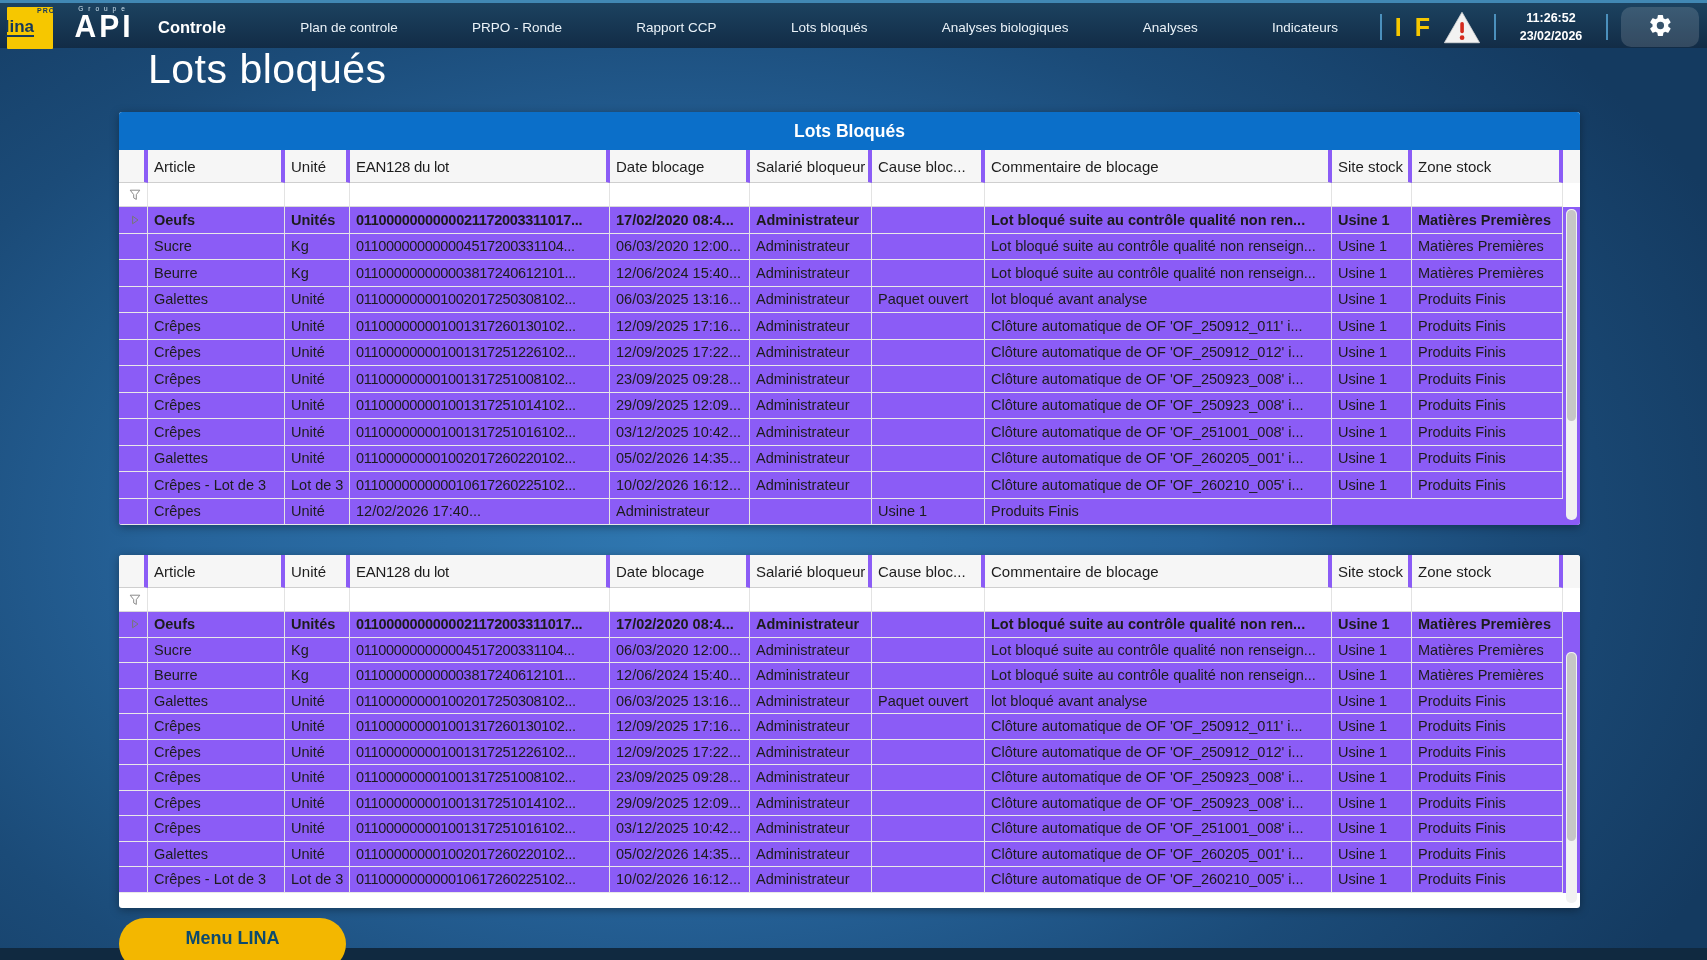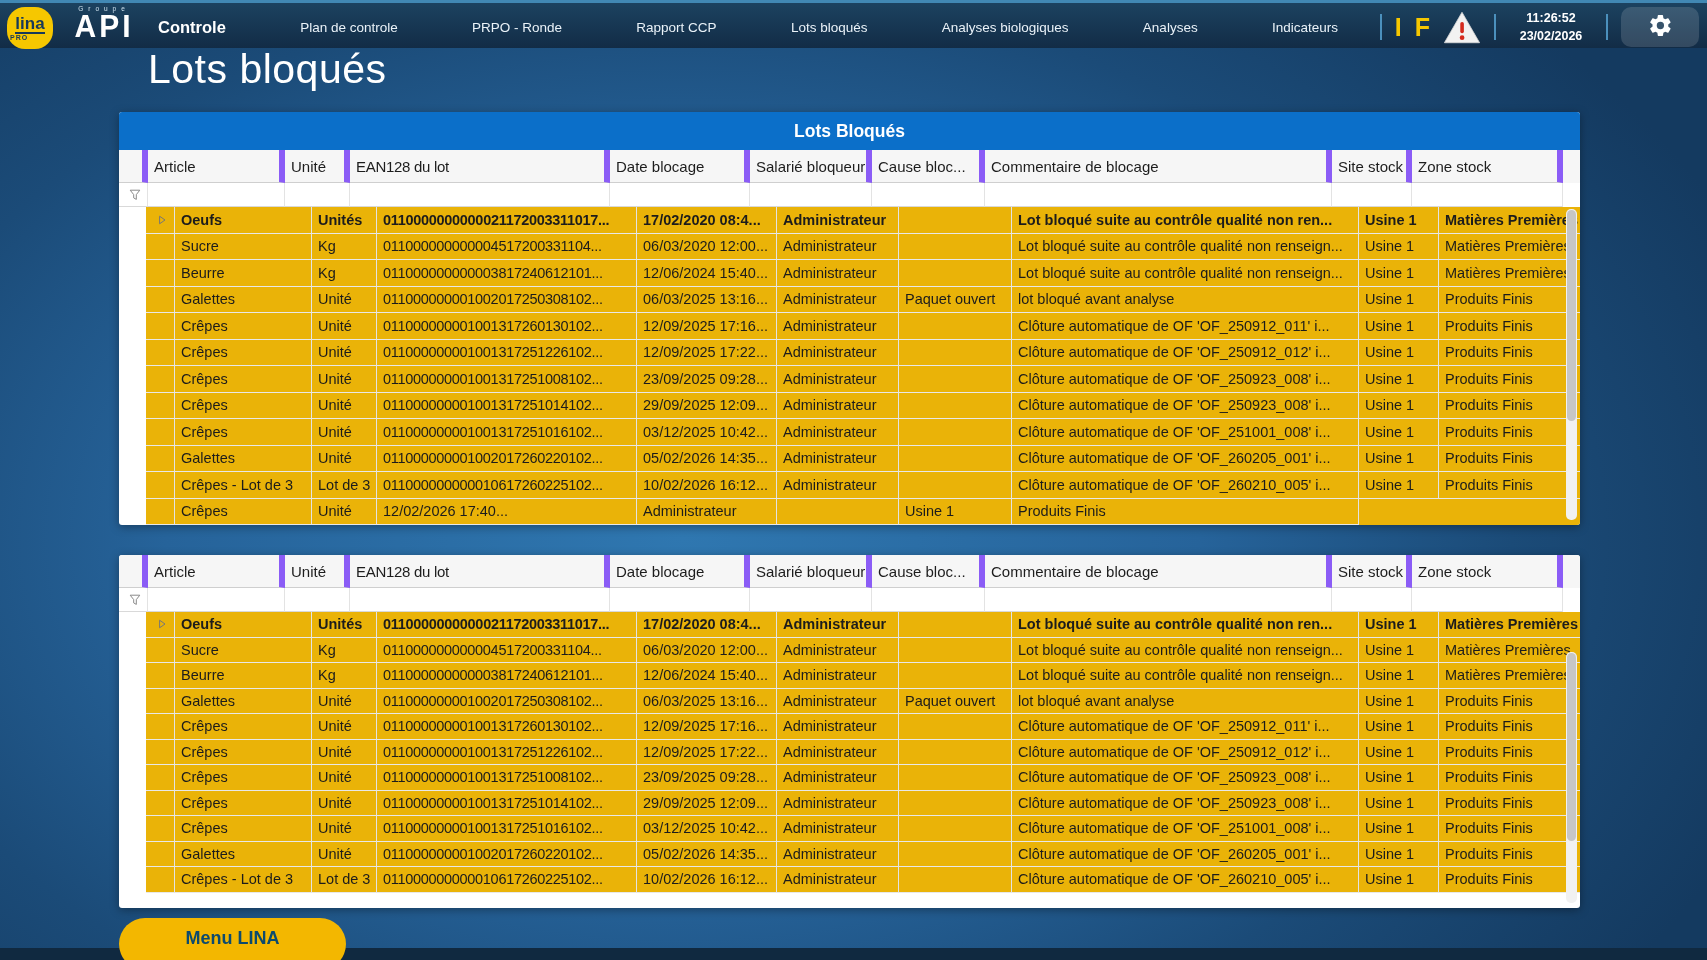--- a/index.html
+++ b/index.html
@@ -4,22 +4,22 @@
 <style>
   html,body{margin:0;padding:0;}
   body{
     width:1707px;height:960px;position:relative;overflow:hidden;
     font-family:"Liberation Sans","DejaVu Sans",sans-serif;
     background:radial-gradient(1150px 760px at 40% 56%, #2f77b0 0%, #26639a 45%, #1b4b78 72%, #143a60 100%);
   }
   
   .topbar{position:absolute;left:0;top:0;width:1707px;height:48px;
     background:linear-gradient(#1c4260,#122c46);border-top:3px solid #4188b4;box-sizing:border-box;z-index:20;}
-  .lina-logo{position:absolute;left:7px;top:4px;width:46px;height:42px;background:#f6c700;border-radius:18px;
-    display:flex;flex-direction:column;align-items:center;justify-content:center;}
+  .lina-logo{position:absolute;left:7px;top:4px;width:46px;height:42px;background:#f6c700;border-radius:1px;
+    display:flex;flex-direction:row;align-items:center;justify-content:center;}
   .lina-text{color:#17395a;font-weight:bold;font-size:17px;line-height:16px;border-bottom:2px solid #17395a;}
   .lina-pro{color:#17395a;font-weight:bold;font-size:7px;letter-spacing:1px;align-self:flex-start;margin-left:3px;}
   .api-logo{position:absolute;left:64px;top:2px;width:80px;text-align:center;color:#fff;}
   .api-groupe{display:block;font-size:6.5px;letter-spacing:5px;color:#cfe2ef;margin-bottom:-2px;}
   .api-text{display:block;font-size:30px;letter-spacing:3px;font-weight:bold;line-height:32px;transform:scaleY(1.05);}
   .topnav{position:absolute;left:158px;top:0;width:1180px;height:48px;display:flex;align-items:center;justify-content:space-between;}
   .nav-item{color:#eaf2f8;font-size:13.5px;cursor:pointer;white-space:nowrap;}
   .nav-item.active{font-weight:bold;font-size:16.5px;color:#ffffff;}
   .top-right{position:absolute;right:8px;top:0;height:48px;display:flex;align-items:center;gap:13px;}
   .vdiv{width:2px;height:26px;background:#4b90bd;}
@@ -33,27 +33,27 @@
   
   .panel{position:absolute;left:119px;width:1461px;background:#fff;box-shadow:0 2px 10px rgba(0,0,0,0.35);
     border-radius:3px;overflow:hidden;}
   .panel1{top:112px;height:413px;}
   .panel2{top:555px;height:353px;}
   .panel-title{height:38px;background:#0b6fc9;color:#fff;font-weight:bold;font-size:17.5px;
     display:flex;align-items:center;justify-content:center;}
   .thead,.tfilter,.trow{display:grid;
     grid-template-columns:29px 137px 65px 260px 140px 122px 113px 347px 80px 151px;}
   .thead{height:33px;background:#f6f6f6;}
-  .thead .tcell{font-size:15px;color:#1d1d1d;border-right:6px solid #8b5cf6;border-bottom:1px solid #cfcfcf;
+  .thead .tcell{font-size:15px;color:#1d1d1d;border-right:4px solid #8b5cf6;border-bottom:1px solid #cfcfcf;
     display:flex;align-items:center;padding-left:6px;box-sizing:border-box;overflow:hidden;white-space:nowrap;}
   .tfilter{height:24px;background:#fff;}
   .tfilter .tcell{border-right:1px solid #e3e3e3;border-bottom:1px solid #d9d9d9;
     display:flex;align-items:center;justify-content:center;box-sizing:border-box;}
   .tbody{position:relative;}
-  .trow{height:26.5px;background:#eab308;margin-left:27px;}
+  .trow{height:26.5px;background:#8b5cf6;}
   .panel2 .trow{height:25.5px;}
   .trow .tcell{font-size:14.5px;color:#1c1c1c;border-right:1px solid #e3e3e3;border-bottom:1px solid #e8e8e8;
     display:flex;align-items:center;padding-left:6px;box-sizing:border-box;overflow:hidden;white-space:nowrap;}
   .trow.bold .tcell{font-weight:bold;}
   .tcell.c0{padding-left:4px;justify-content:center;}
   .tcell.c3{letter-spacing:-0.3px;}
   .scrollbar{position:absolute;right:3px;width:11px;background:#f1f1f1;border-radius:5px;}
   .scroll-thumb{position:absolute;left:1px;right:1px;top:1px;background:#c6c6c6;border-radius:5px;}
   
   .bottom-strip{position:absolute;left:0;bottom:0;width:1707px;height:12px;background:#102940;}

